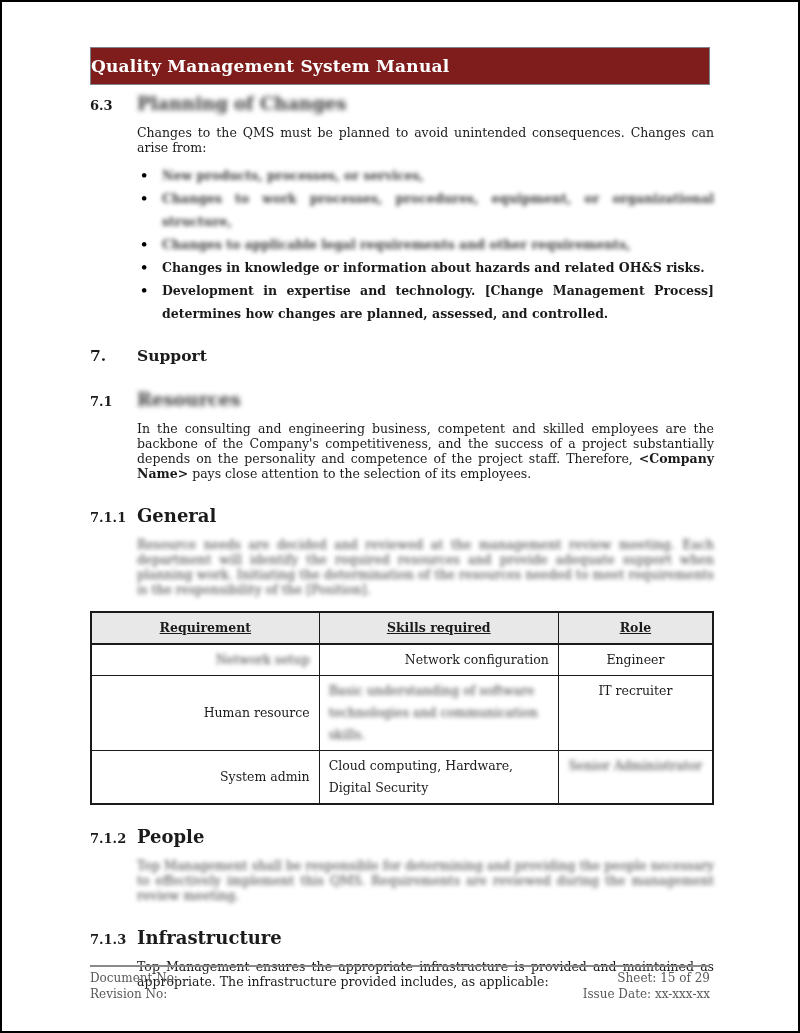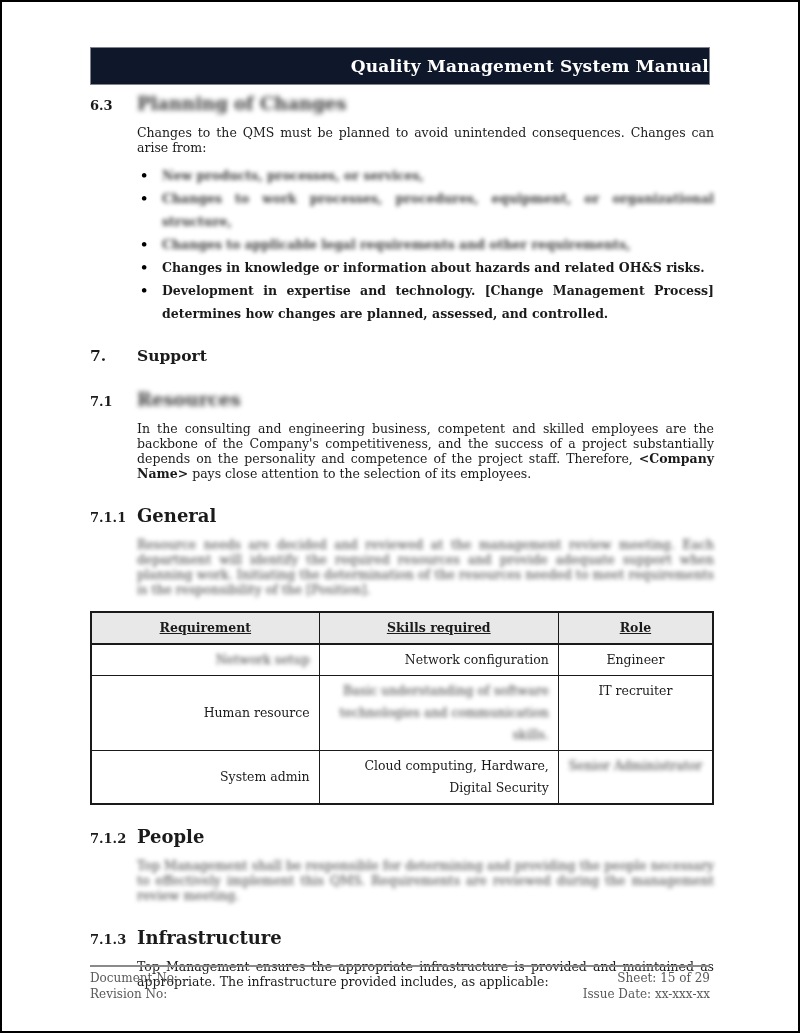--- a/index.html
+++ b/index.html
@@ -10,23 +10,23 @@
     position:relative;
     width:800px; height:1033px;
     background:#fff;
     border:2px solid #000;
     overflow:hidden;
   }
 
   .header-bar {
     margin:45px 88px 0 88px;
     height:38px;
-    background:#0f172a;
+    background:#7f1d1d;
     border:1px solid #7d848d;
-    display:flex; align-items:center; justify-content:flex-end;
+    display:flex; align-items:center; justify-content:flex-start;
   }
   .header-bar .title {
     color:#ffffff; font-weight:bold; font-size:17px; letter-spacing:.2px;
   }
 
   .content { margin:0 88px; width:624px; }
 
   .sec-row { display:flex; align-items:baseline; }
   .sec-num { width:47px; flex:0 0 47px; font-weight:bold; font-size:13px; }
   .sec-head { font-weight:bold; font-size:18px; }
@@ -68,21 +68,21 @@
   }
   table.req { border:2px solid #1a1a1a; }
   table.req thead th {
     background:#e8e8e8;
     font-weight:bold; text-align:center;
     border-bottom:2px solid #1a1a1a;
     height:29px;
     text-decoration:underline;
   }
   table.req td.c1 { vertical-align:middle; text-align:right; }
-  table.req td.c2 { vertical-align:top; text-align:right; }
+  table.req td.c2 { vertical-align:top; text-align:left; }
   table.req td.c3 { vertical-align:top; text-align:center; }
   table.req tr.r2 td { height:66px; }
   table.req tr.r3 td { height:48px; }
 
   .footer {
     position:absolute; left:88px; right:88px; top:963px;
     border-top:2px solid #8a8a8a;
     padding-top:3px;
     display:flex; justify-content:space-between;
     color:#595959; font-size:12px; line-height:16px;

